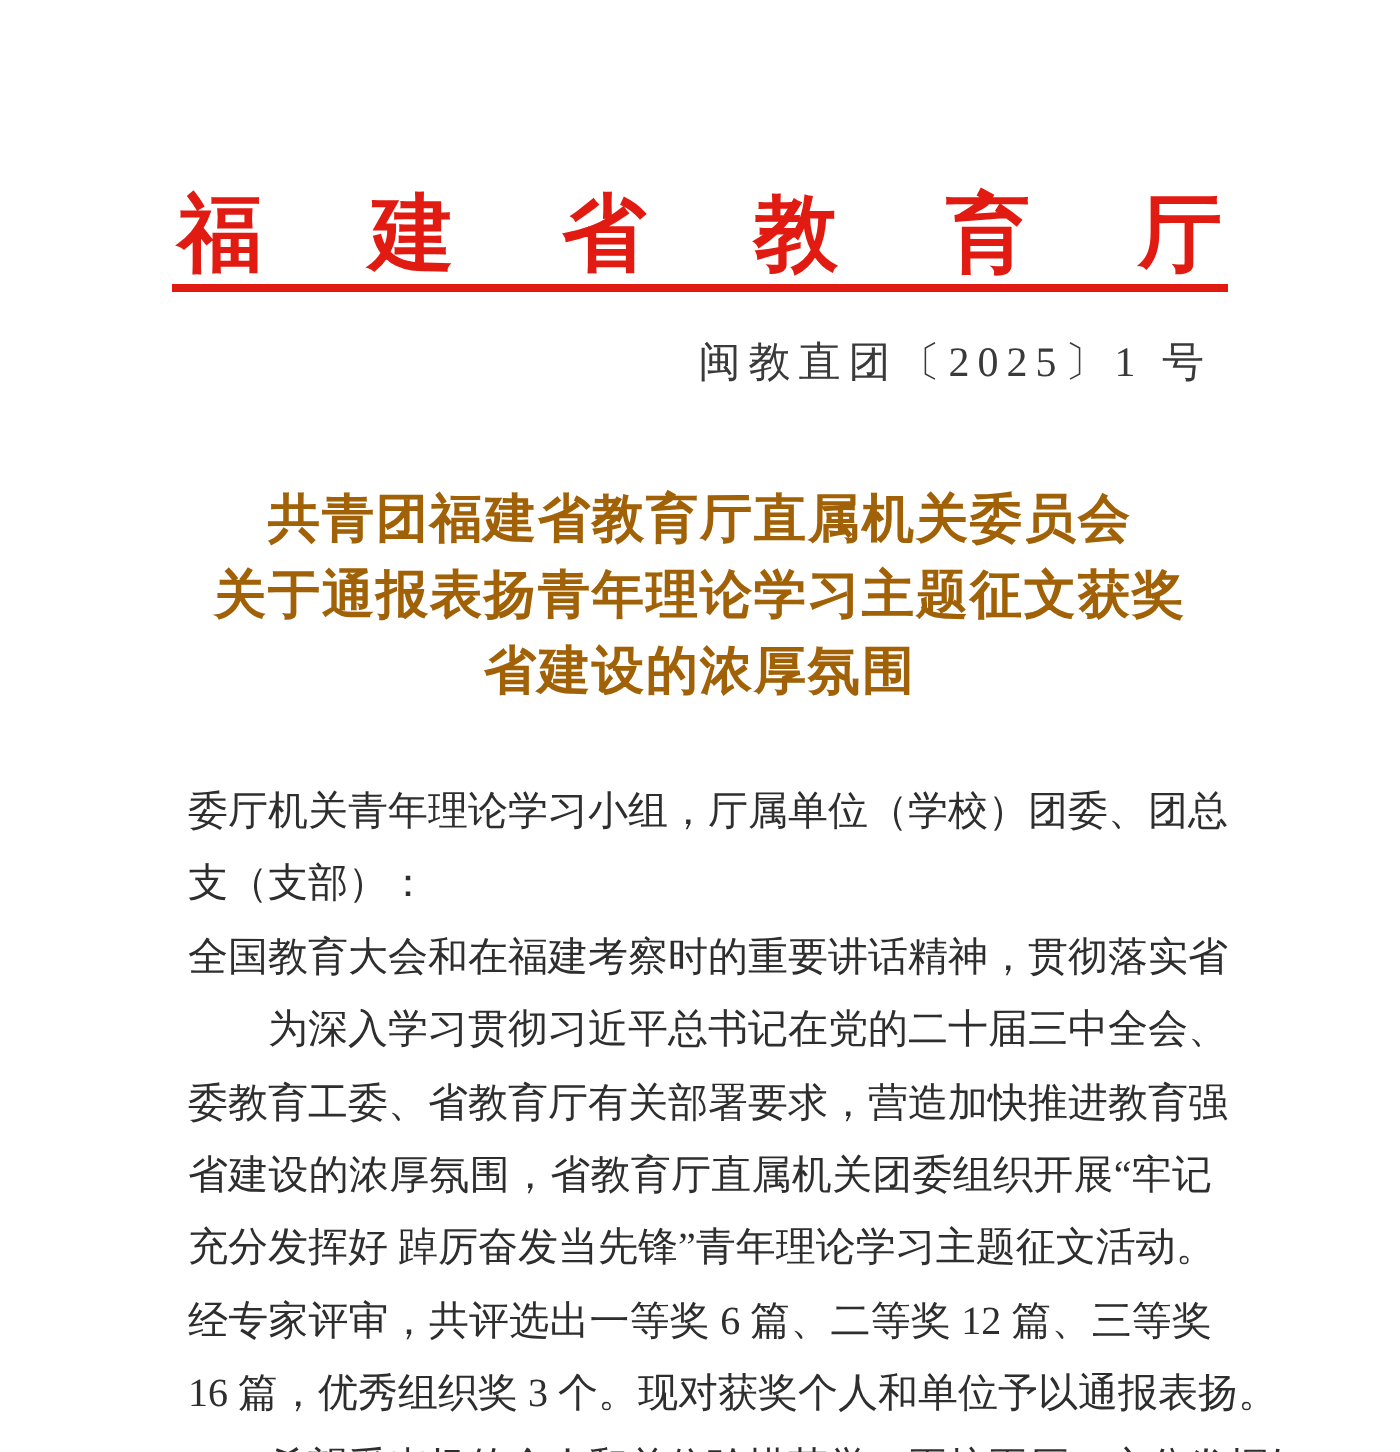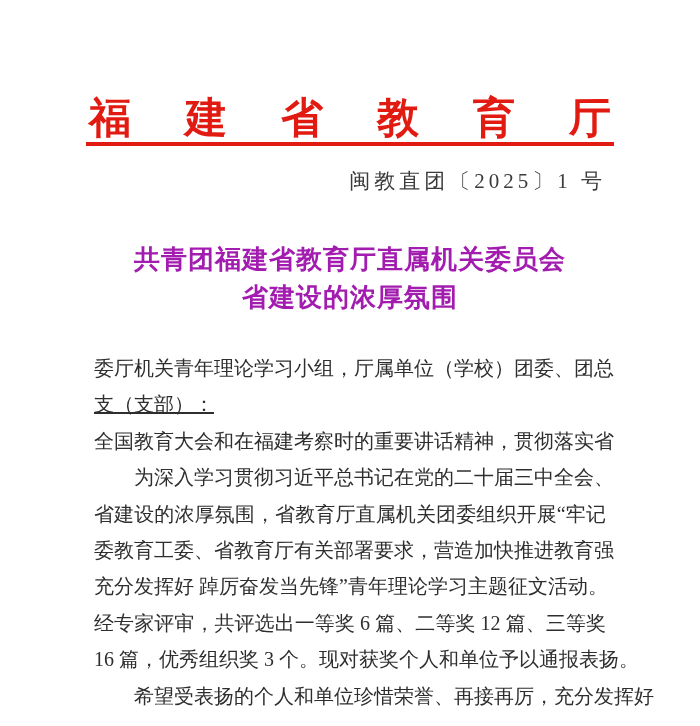--- a/index.html
+++ b/index.html
@@ -39,64 +39,64 @@
     line-height: 20px;
     letter-spacing: 4px;
     color: #3a3a3a;
   }
   .doc-title {
     margin-top: 50px;
     text-align: center;
     font-size: 26px;
     line-height: 38px;
     font-weight: bold;
-    color: #a21caf;
+    color: #a16207;
     letter-spacing: 1px;
   }
   .doc-body {
     width: 512px;
     margin: 33px auto 0;
     font-size: 20px;
     line-height: 36.4px;
     color: #2e2e2e;
   }
   .line {
     text-align: justify;
     text-align-last: justify;
     white-space: nowrap;
   }
   .line.no-justify {
     text-align: center;
     text-align-last: left;
-    text-decoration: underline;
   }
   .line.indent { text-indent: 2em; }
 </style>
 </head>
 <body>
 
 <div class="page">
 
   <div class="agency-name">福建省教育厅</div>
 
   <div class="red-rule"></div>
 
   <div class="doc-number">闽教直团〔2025〕1 号</div>
 
   <div class="doc-title">
     <div>共青团福建省教育厅直属机关委员会</div>
+    <div>关于通报表扬青年理论学习主题征文获奖</div>
     <div>省建设的浓厚氛围</div>
   </div>
 
   <div class="doc-body">
     <div class="line">委厅机关青年理论学习小组，厅属单位（学校）团委、团总</div>
     <div class="line no-justify">支（支部）：</div>
     <div class="line">全国教育大会和在福建考察时的重要讲话精神，贯彻落实省</div>
     <div class="line indent">为深入学习贯彻习近平总书记在党的二十届三中全会、</div>
+    <div class="line">委教育工委、省教育厅有关部署要求，营造加快推进教育强</div>
     <div class="line">省建设的浓厚氛围，省教育厅直属机关团委组织开展“牢记</div>
-    <div class="line">委教育工委、省教育厅有关部署要求，营造加快推进教育强</div>
     <div class="line">充分发挥好 踔厉奋发当先锋”青年理论学习主题征文活动。</div>
     <div class="line">经专家评审，共评选出一等奖 6 篇、二等奖 12 篇、三等奖</div>
     <div class="line">16 篇，优秀组织奖 3 个。现对获奖个人和单位予以通报表扬。</div>
     <div class="line indent">希望受表扬的个人和单位珍惜荣誉、再接再厉，充分发挥好</div>
   </div>
 
 </div>
 
 </body></html>

